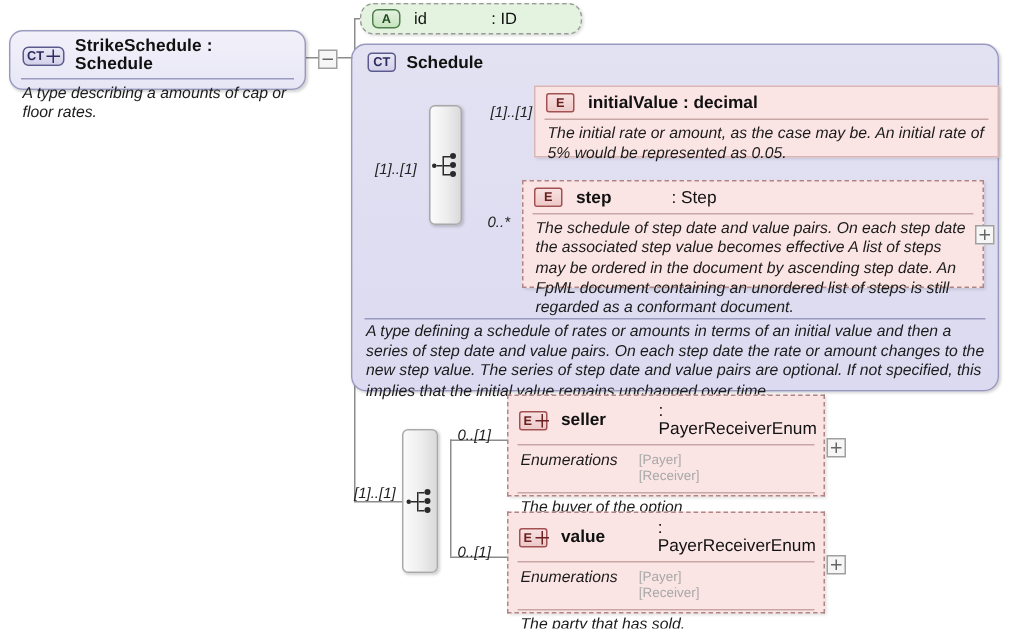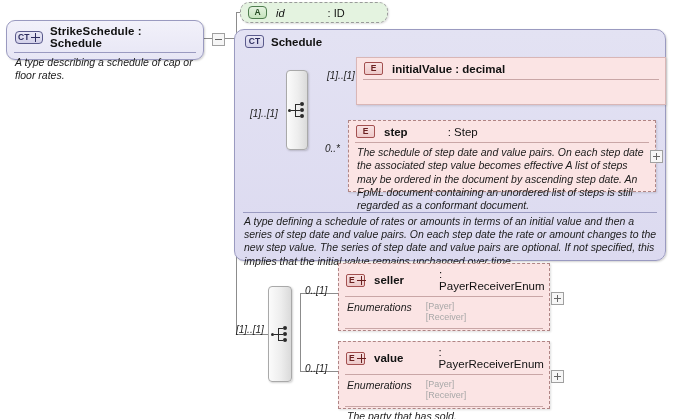--- a/index.html
+++ b/index.html
@@ -103,21 +103,21 @@
   .enums .vals{font-size:9px;color:#a8a8a8;line-height:1.25;}
 
   
   .attrbox{
     border:1px dashed #9a9a9a;border-radius:9px;
     background:#e4f3e0;
     box-shadow:1px 1px 2px rgba(0,0,0,0.13);
     display:flex;align-items:center;gap:9px;
     padding-left:7px;
   }
-  .attrbox .aname{font-size:11px;color:#111;font-style:italic;}
+  .attrbox .aname{font-size:11px;color:#111;}
   .attrbox .atype{font-size:11px;color:#111;}
 
   
   .seqbox{
     border:1px solid #a9a9a9;border-radius:4px;
     background:linear-gradient(90deg,#fbfbfb 0%,#ededed 55%,#dadada 100%);
     box-shadow:1px 1px 2px rgba(0,0,0,0.18);
     display:flex;align-items:center;justify-content:center;
   }
   .seqicon{position:relative;width:18px;height:16px;}
@@ -159,21 +159,21 @@
 
   <div class="typebox abs" style="left:6px;top:20px;width:198px;height:40px;">
     <div class="hdr">
       <span class="badge">
         <span>CT</span>
           <span class="plusglyph"></span>
       </span>
       <span class="ttl">StrikeSchedule : Schedule</span>
     </div>
     <div class="rule"></div>
-    <div class="ann">A type describing a schedule of cap or floor rates.</div>
+    <div class="ann">A type describing a amounts of cap or floor rates.</div>
   </div>
 
   <div class="expbox" style="left:212px;top:33px;"></div>
 
   <div class="attrbox abs" style="left:240px;top:2px;width:148px;height:21px;">
     <span class="badge attr">A</span>
     <span class="aname">id</span>
     <span class="atype" style="margin-left:34px;text-align:right;">: ID</span>
   </div>
 
@@ -201,20 +201,21 @@
   </div>
   <div class="card" style="left:250px;top:108px;">[1]..[1]</div>
 
   <div class="card" style="left:327px;top:70px;">[1]..[1]</div>
   <div class="elbox solid abs" style="left:356px;top:57px;width:310px;height:48px;">
     <div class="ehdr">
       <span class="badge elem">E</span>
       <span class="ename">initialValue : decimal</span>
     </div>
     <div class="erule"></div>
+    <div class="edoc">The initial rate or amount, as the case may be. An initial rate of 5% would be represented as 0.05.</div>
   </div>
 
   <div class="card" style="left:325px;top:143px;">0..*</div>
   <div class="elbox abs" style="left:348px;top:120px;width:308px;height:72px;">
     <div class="ehdr">
       <span class="badge elem">E</span>
       <span class="ename">step</span>
       <span class="etype" style="margin-left:31px;">: Step</span>
     </div>
     <div class="erule"></div>
@@ -249,20 +250,21 @@
     </div>
     <div class="erule"></div>
     <div class="enums">
       <span class="lbl">Enumerations</span>
       <span class="vals">
         <span>[Payer]</span><br>
         <span>[Receiver]</span>
       </span>
     </div>
     <div class="erule"></div>
+    <div class="edoc">The buyer of the option</div>
   </div>
   <div class="expbox plus" style="left:551px;top:292px;"></div>
 
   <div class="card" style="left:305px;top:363px;">0..[1]</div>
   <div class="elbox abs" style="left:338px;top:341px;width:212px;height:68px;">
     <div class="ehdr">
       <span class="badge elem">
         <span>E</span>
           <span class="plusglyph"></span>
       </span>

